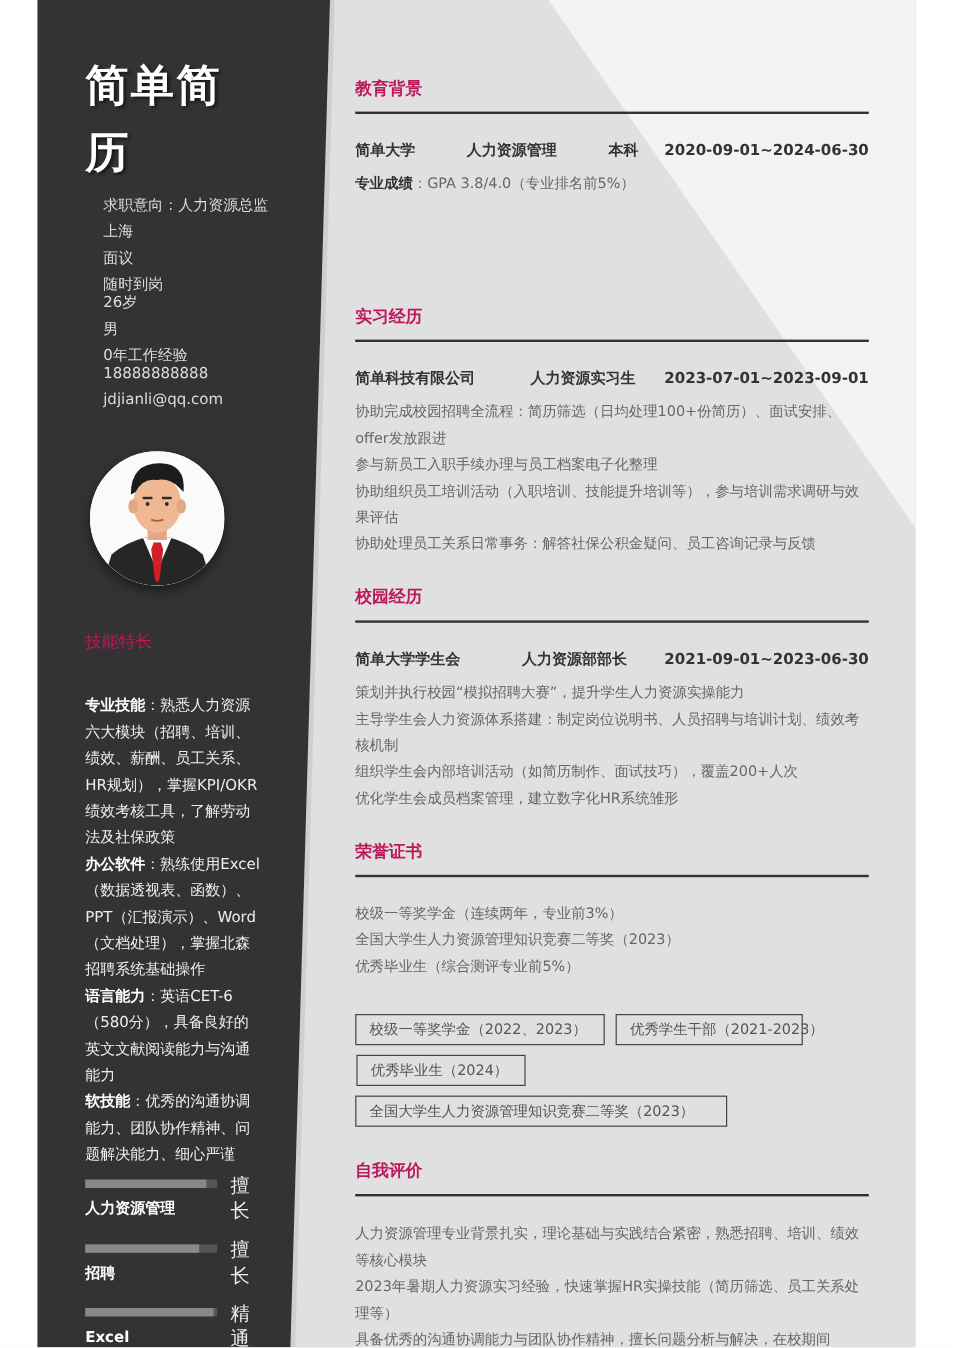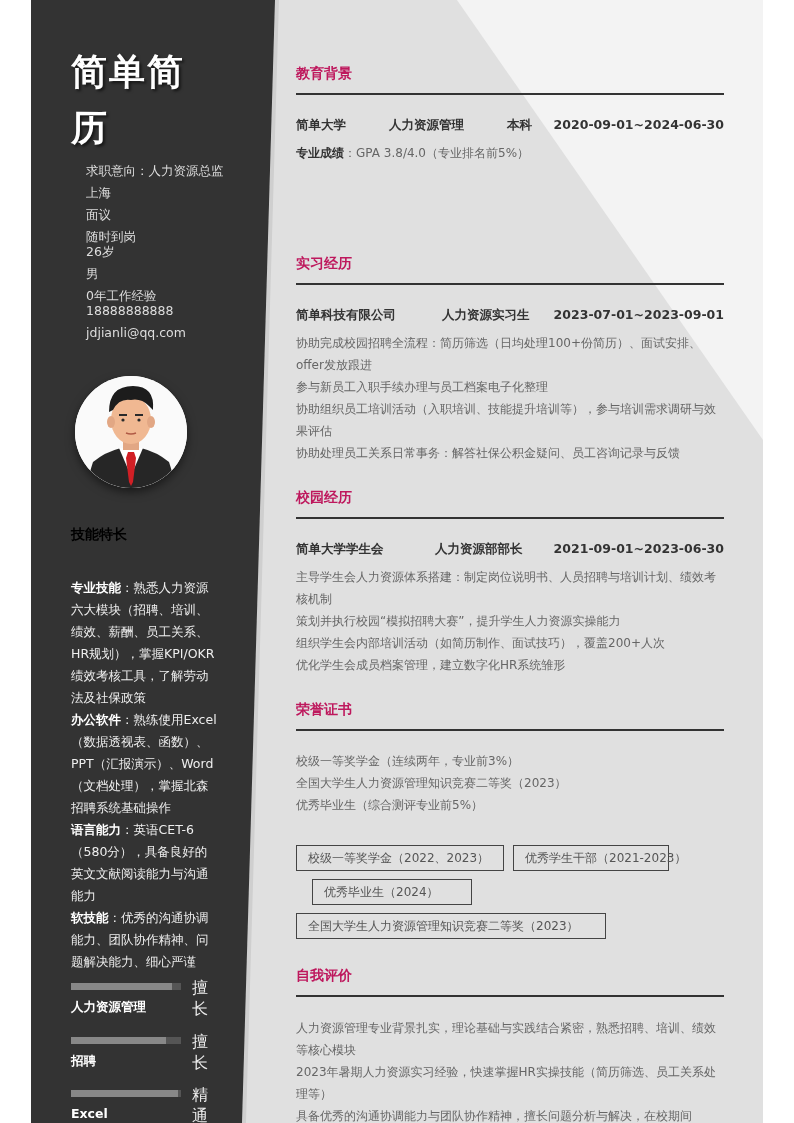--- a/index.html
+++ b/index.html
@@ -37,22 +37,22 @@
   .info div { line-height: 15px; }
   .info .gap { margin-top: 7px; }
 
   .photo {
     position: absolute; left: 44px; top: 376px; width: 112px; height: 112px;
     border-radius: 50%; background: #ffffff; overflow: hidden;
     box-shadow: 0 4px 10px rgba(0,0,0,0.5);
   }
 
   .skills-title {
-    position: absolute; left: 40px; top: 526px; color: #000000;
-    font-size: 14px; font-weight: bold;
+    position: absolute; left: 40px; top: 526px; color: #be185d;
+    font-size: 14px; font-weight: normal;
   }
   .skills-text {
     position: absolute; left: 40px; top: 577px; width: 148px;
     color: #eeeeee; font-size: 12.5px; line-height: 22px;
   }
   .skills-text b { color: #ffffff; }
 
   .bar-row { position: absolute; left: 40px; width: 150px; height: 14px; }
   .bar-track { position: absolute; left: 0; top: 4px; width: 110px; height: 7px; background: #555555; }
   .bar-fill { position: absolute; left: 0; top: 0; height: 7px; background: #888888; }
@@ -194,36 +194,36 @@
     </div>
 
     <div class="section-title" style="top:489px;">校园经历</div>
     <div class="section-rule" style="top:517px;"></div>
     <div class="entry-head" style="top:541px;">
       <span style="left:0;">简单大学学生会</span>
       <span style="left:139px;">人力资源部部长</span>
       <span class="date">2021-09-01~2023-06-30</span>
     </div>
     <div class="body-text" style="top:566px;">
+      <div>策划并执行校园“模拟招聘大赛”，提升学生人力资源实操能力</div>
       <div>主导学生会人力资源体系搭建：制定岗位说明书、人员招聘与培训计划、绩效考核机制</div>
-      <div>策划并执行校园“模拟招聘大赛”，提升学生人力资源实操能力</div>
       <div>组织学生会内部培训活动（如简历制作、面试技巧），覆盖200+人次</div>
       <div>优化学生会成员档案管理，建立数字化HR系统雏形</div>
     </div>
 
     <div class="section-title" style="top:701px;">荣誉证书</div>
     <div class="section-rule" style="top:729px;"></div>
     <div class="body-text" style="top:750px;">
       <div>校级一等奖学金（连续两年，专业前3%）</div>
       <div>全国大学生人力资源管理知识竞赛二等奖（2023）</div>
       <div>优秀毕业生（综合测评专业前5%）</div>
     </div>
     <div class="tag" style="left:0; top:845px; width:208px;">校级一等奖学金（2022、2023）</div>
     <div class="tag" style="left:217px; top:845px; width:156px;">优秀学生干部（2021-2023）</div>
-    <div class="tag" style="left:16px; top:879px; width:160px;">优秀毕业生（2024）</div>
+    <div class="tag" style="left:1px; top:879px; width:141px;">优秀毕业生（2024）</div>
     <div class="tag" style="left:0; top:913px; width:310px;">全国大学生人力资源管理知识竞赛二等奖（2023）</div>
 
     <div class="section-title" style="top:967px;">自我评价</div>
     <div class="section-rule" style="top:995px;"></div>
     <div class="body-text" style="top:1017px;">
       <div>人力资源管理专业背景扎实，理论基础与实践结合紧密，熟悉招聘、培训、绩效等核心模块</div>
       <div>2023年暑期人力资源实习经验，快速掌握HR实操技能（简历筛选、员工关系处理等）</div>
       <div>具备优秀的沟通协调能力与团队协作精神，擅长问题分析与解决，在校期间</div>
     </div>
   </div>

